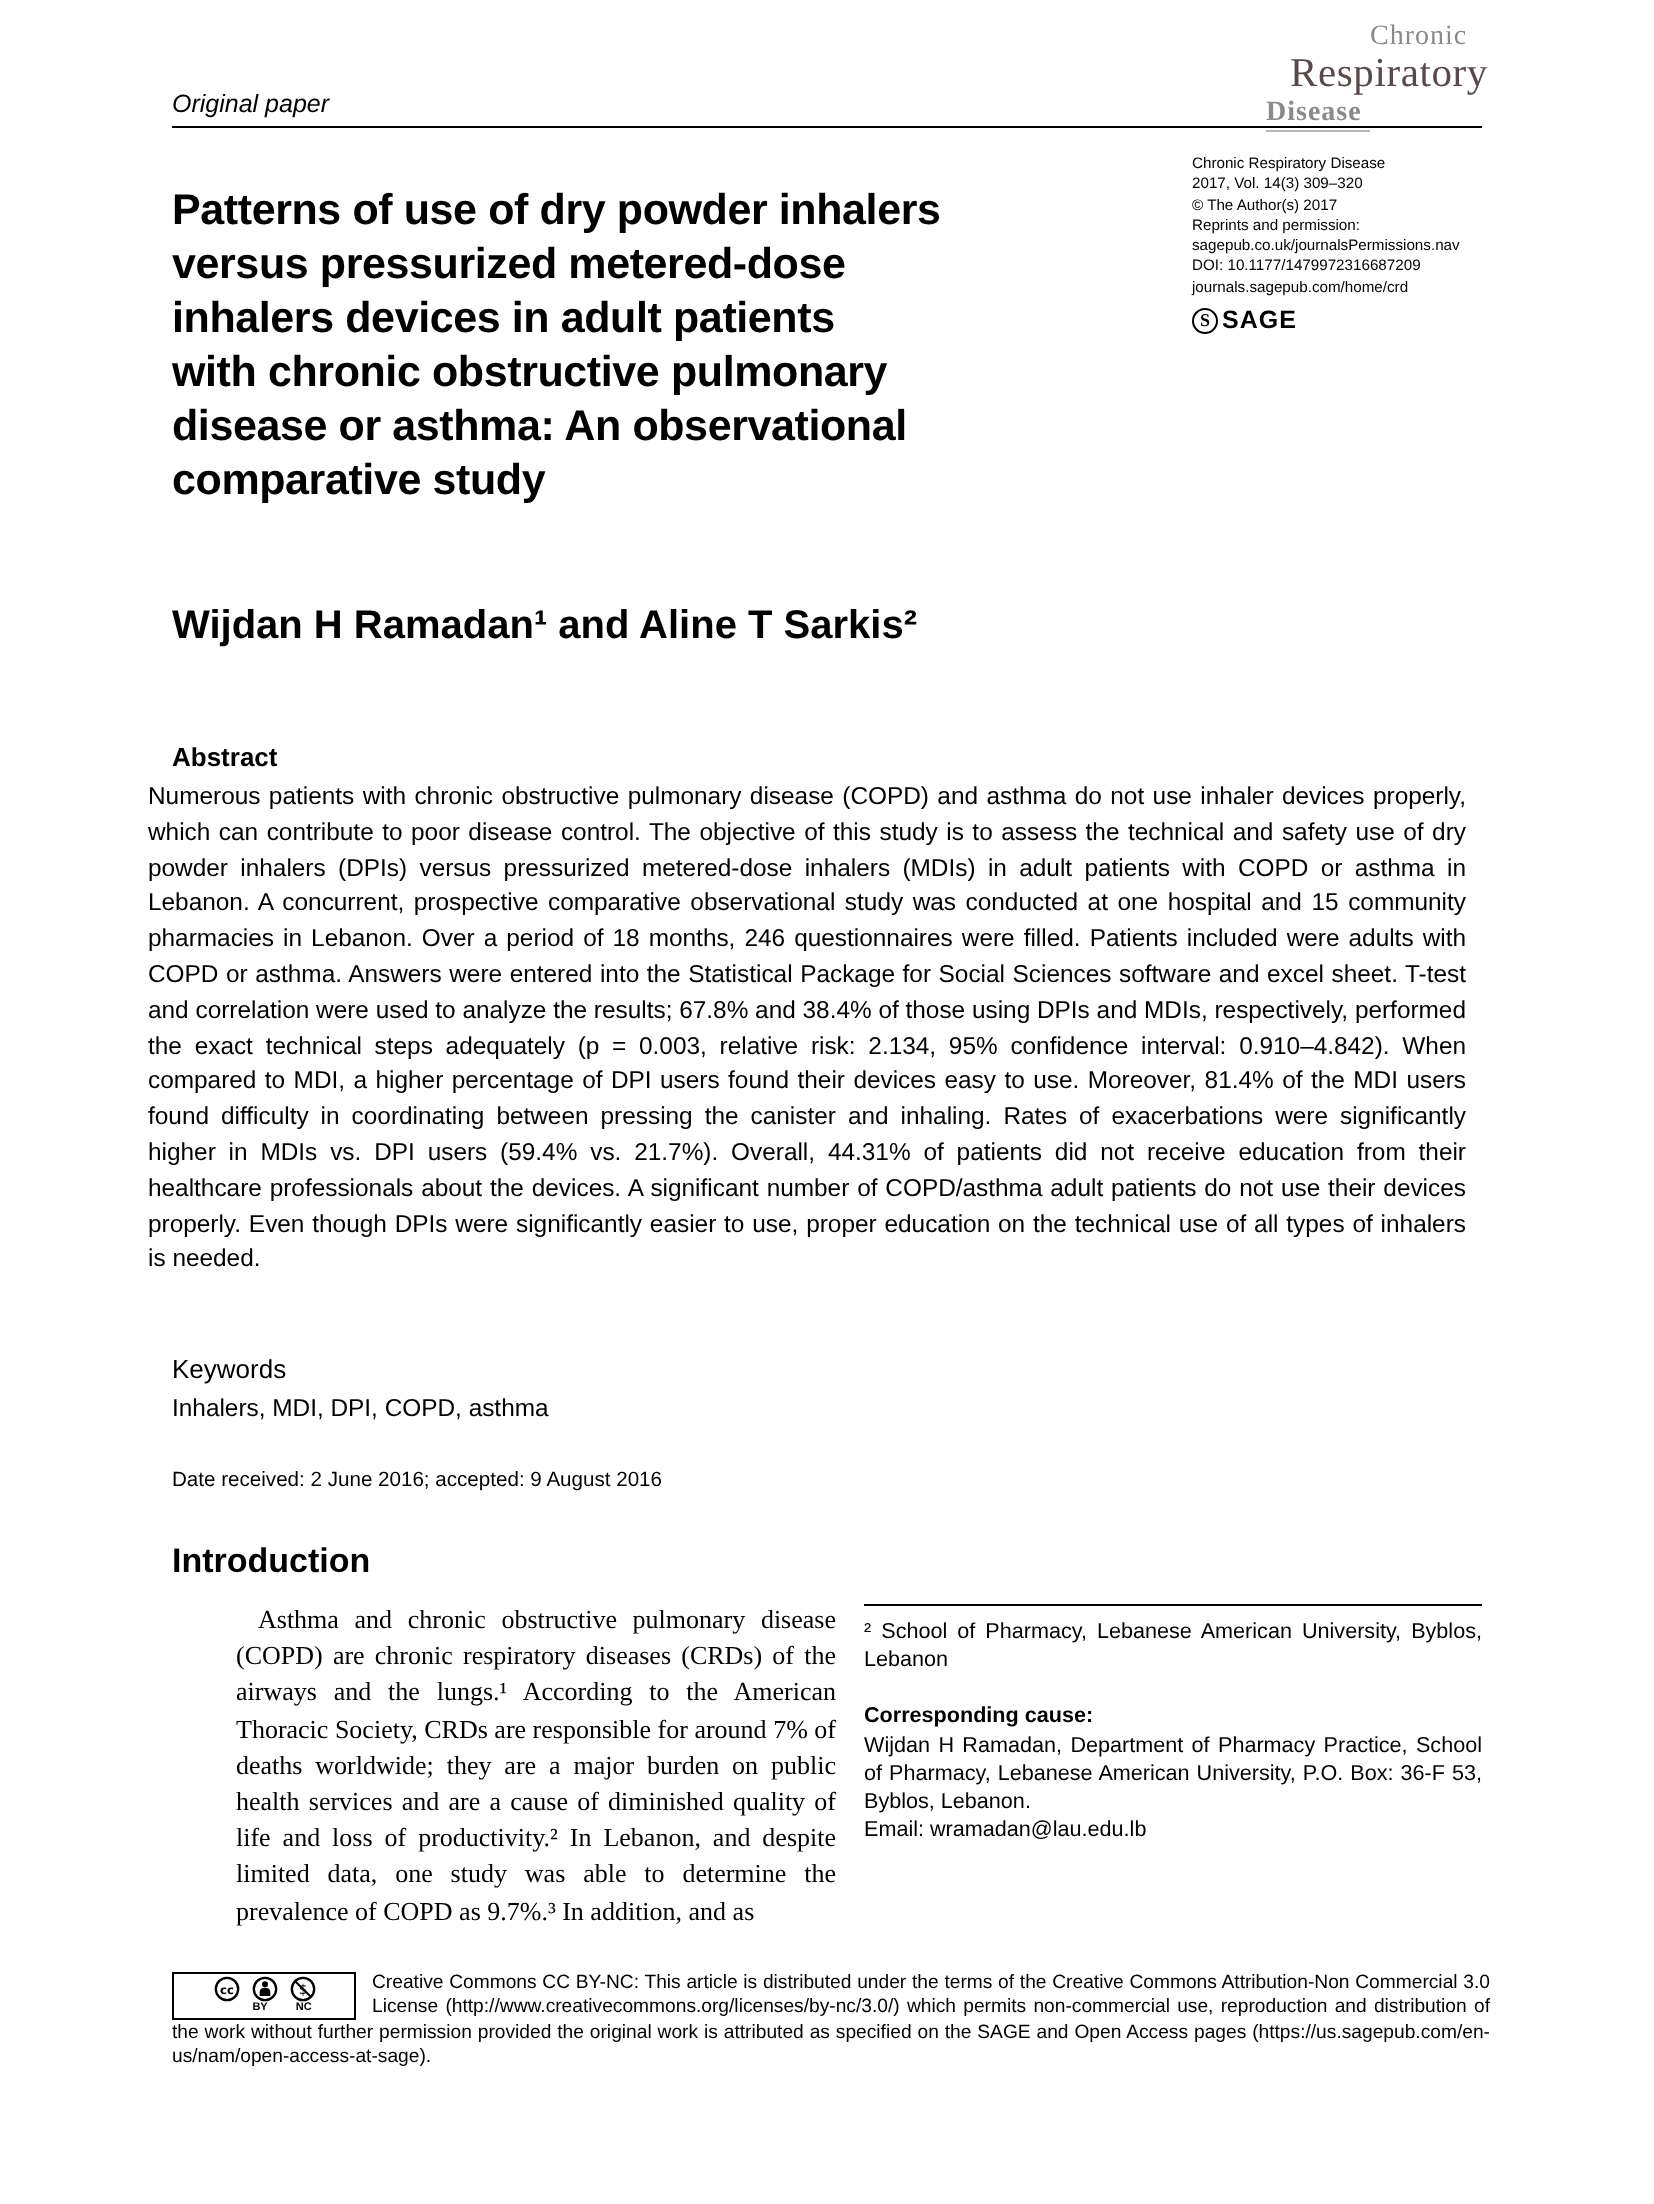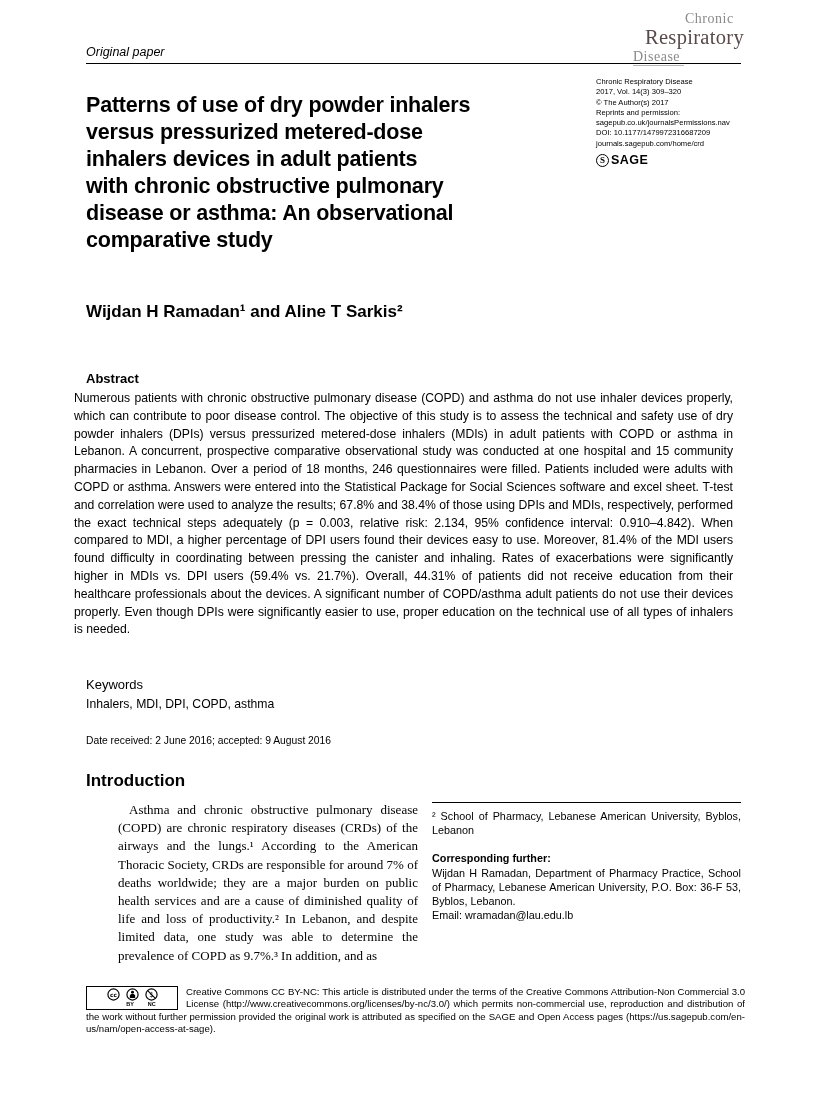--- a/index.html
+++ b/index.html
@@ -24,21 +24,21 @@
     width: 655px; border-top: 1.2px solid #000;
   }
 
   
   .logo {
     position: absolute; left: 645px; top: 12px; width: 130px;
     font-family: "Liberation Serif", serif; line-height: 1.0;
   }
   .logo-word1 { font-size: 14px; color: #8a8a8a; margin-left: 40px; letter-spacing: 0.5px; }
   .logo-word2 { font-size: 20.5px; color: #584a4a; margin-top: 1px; letter-spacing: 0.3px; }
-  .logo-word3 { font-size: 14px; color: #8a8a8a; margin-left: -12px; margin-top: 1px; letter-spacing: 0.5px; border-bottom: 1px solid #b5b5b5; display: inline-block; padding: 0 4px 1px 0; }
+  .logo-word3 { font-size: 14px; color: #8a8a8a; margin-left: -12px; margin-top: 1px; letter-spacing: 0.5px; border-bottom: 1px solid #b5b5b5; display: inline-block; padding: 0 4px 1px 0; font-weight: bold; }
 
   
   .citation {
     position: absolute; left: 596px; top: 77px; width: 165px;
     font-size: 7.6px; line-height: 10.3px; color: #000;
   }
   .sage-row { margin-top: 5px; display: flex; align-items: center; gap: 2px; }
   .sage-s {
     width: 13px; height: 13px; border: 1.3px solid #000; border-radius: 50%;
     display: inline-flex; align-items: center; justify-content: center;
@@ -46,21 +46,21 @@
   }
   .sage-name { font-weight: bold; font-size: 12.5px; letter-spacing: 0.5px; }
 
   
   .title {
     position: absolute; left: 86px; top: 92px; width: 520px;
     font-size: 21.5px; font-weight: bold; line-height: 27px; letter-spacing: -0.2px;
   }
   .authors {
     position: absolute; left: 86px; top: 302px;
-    font-size: 17px; font-weight: bold;
+    font-size: 20px; font-weight: bold;
   }
 
   
   .abstract-heading { position: absolute; left: 86px; top: 371px; font-size: 13px; font-weight: bold; }
   .abstract-text {
     position: absolute; left: 74px; top: 390px; width: 659px;
     font-size: 12.2px; line-height: 17.8px; text-align: justify;
   }
 
   
@@ -148,21 +148,21 @@
 
   <div class="section-heading">Introduction</div>
 
   <div class="col-left">
     <p>Asthma and chronic obstructive pulmonary disease (COPD) are chronic respiratory diseases (CRDs) of the airways and the lungs.¹ According to the American Thoracic Society, CRDs are responsible for around 7% of deaths worldwide; they are a major burden on public health services and are a cause of diminished quality of life and loss of productivity.² In Lebanon, and despite limited data, one study was able to determine the prevalence of COPD as 9.7%.³ In addition, and as</p>
   </div>
 
   <div class="col-right">
     <div class="fn-rule"></div>
     <div class="affil">² School of Pharmacy, Lebanese American University, Byblos, Lebanon</div>
-    <div class="corr-label">Corresponding further:</div>
+    <div class="corr-label">Corresponding cause:</div>
     <div class="corr-text">Wijdan H Ramadan, Department of Pharmacy Practice, School of Pharmacy, Lebanese American University, P.O. Box: 36-F 53, Byblos, Lebanon.</div>
     <div>Email: wramadan@lau.edu.lb</div>
   </div>
 
   <div class="license">
     <div class="cc-box">
       <div class="cc-icons">
         <svg viewBox="0 0 20 20" width="13" height="13">
           <circle cx="10" cy="10" r="8.6" fill="none" stroke="#000" stroke-width="1.8"></circle>
           <text x="10" y="13.6" font-size="9" font-weight="bold" text-anchor="middle" font-family="DejaVu Sans, sans-serif">cc</text>

